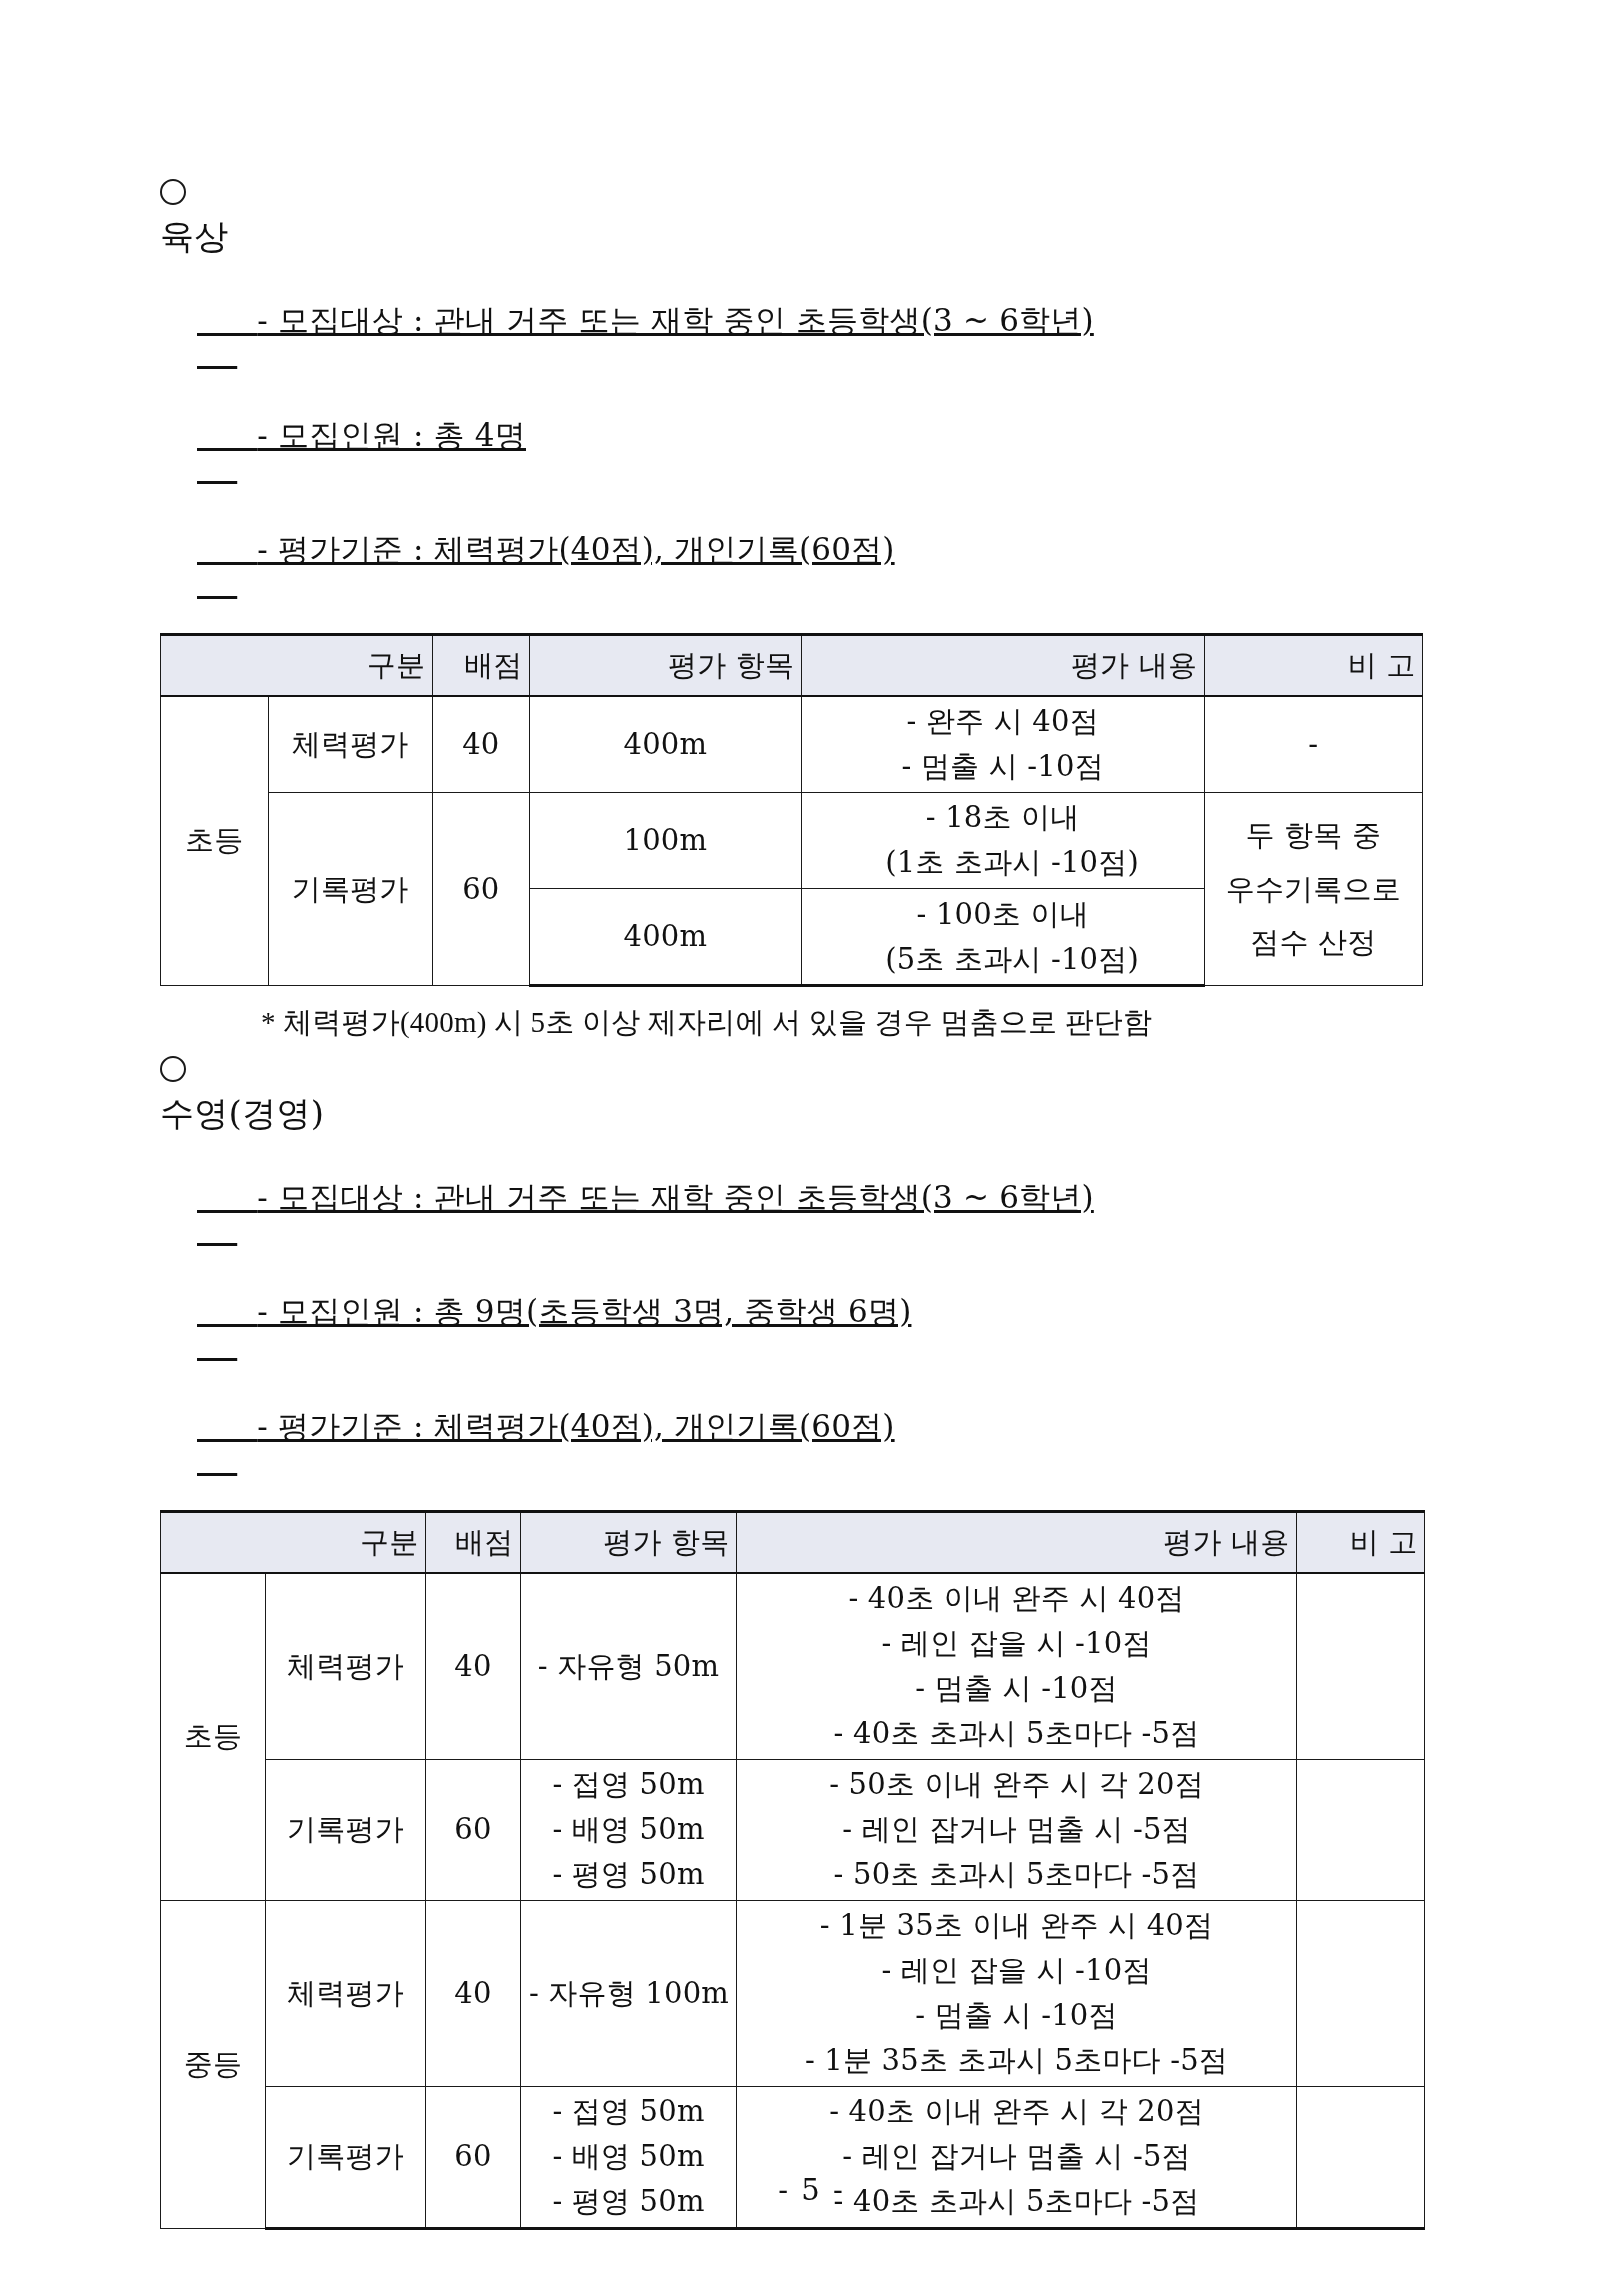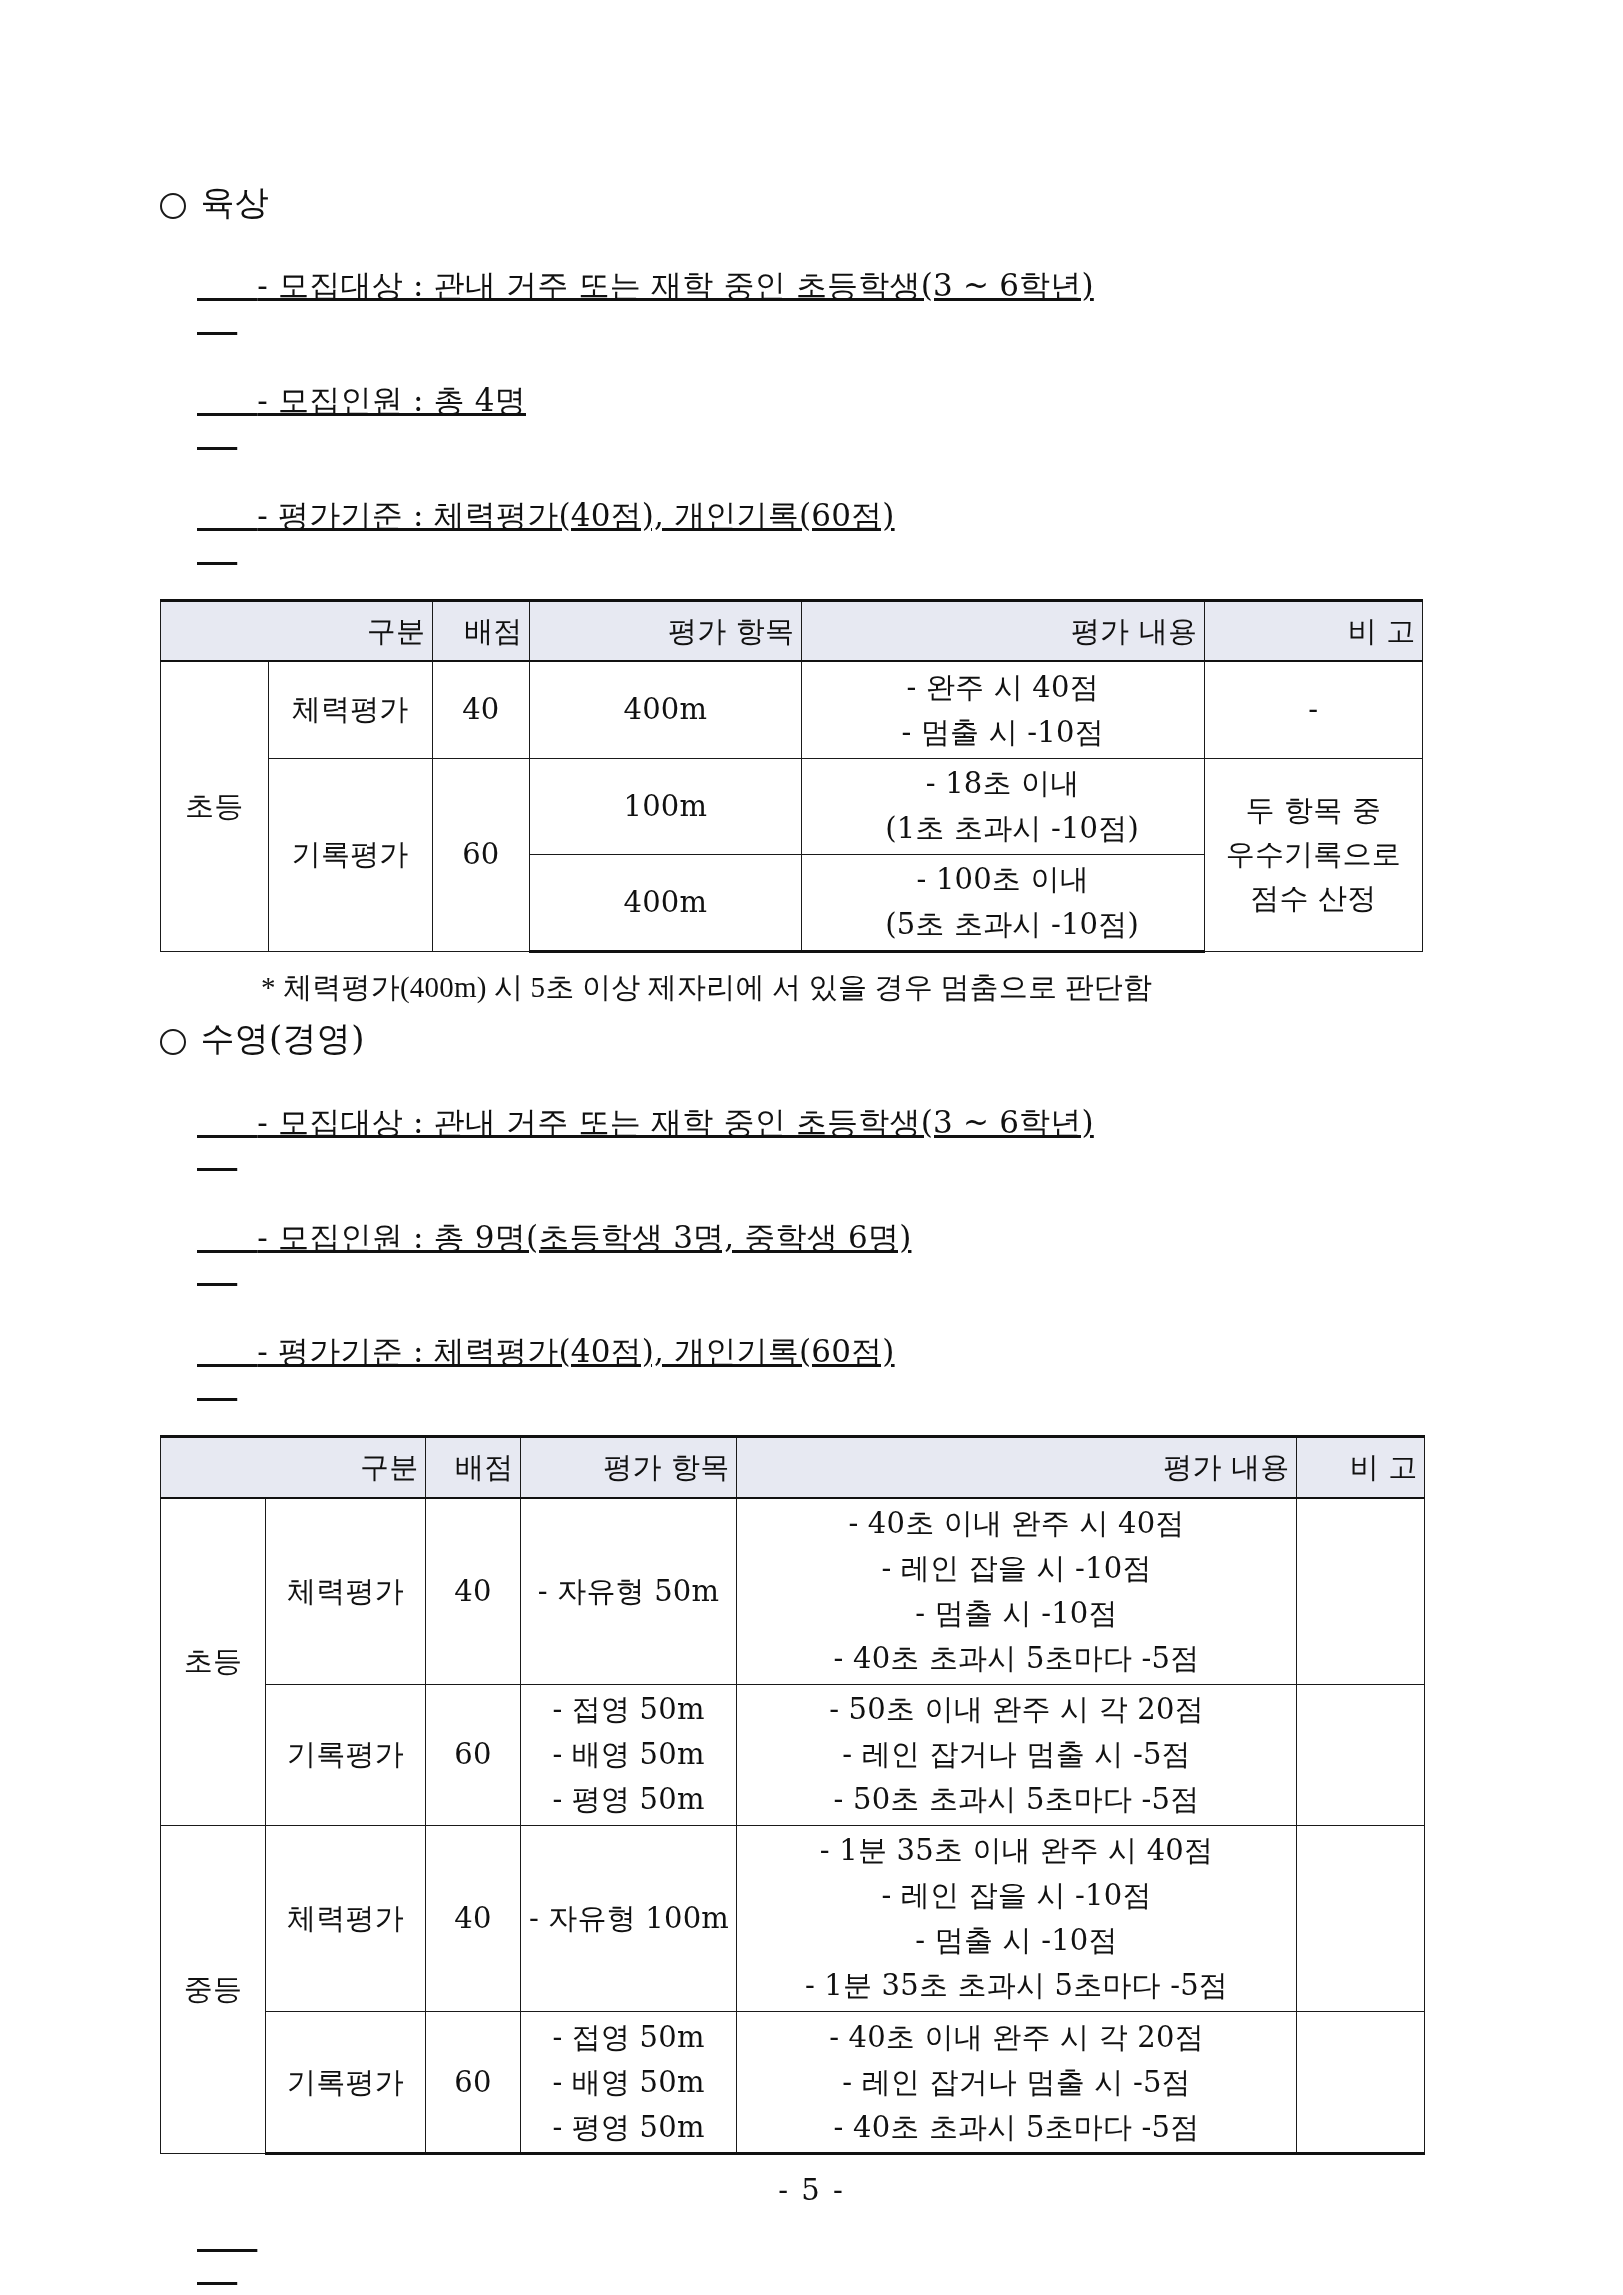--- a/index.html
+++ b/index.html
@@ -25,25 +25,26 @@
     position: absolute;
     left: 160px;
     top: 177px;
     width: 1303px;
   }
 
   
   .sec-head {
     font-size: 34px;
     line-height: 1.0;
-    margin: 8px 0 17px 0;
+    margin: 2px 0 17px 0;
     display: flex;
-    align-items: flex-end;
+    align-items: flex-start;
     gap: 14.4px;
     letter-spacing: 0.3px;
+    flex-direction: column;
   }
   .circ {
     display: inline-block;
     width: 26px;
     height: 26px;
     border: 2px solid #1a1a1a;
     border-radius: 50%;
     box-sizing: border-box;
     flex: 0 0 auto;
   }
@@ -102,21 +103,21 @@
   }
   table.doc-table tbody tr:last-child td {
     border-bottom: 3.3px solid #111111;
   }
   td.l {
     text-align: left;
     padding-left: 17px;
   }
   .cellline { display: block; white-space: pre; }
   .cellline + .cellline { margin-top: 7.9px; }
-  .cellline-tight + .cellline-tight { margin-top: 7px; }
+  .cellline-tight + .cellline-tight { margin-top: 16px; }
 
   .heavy-mid td { border-bottom: 2.6px solid #111111; }
 
   
   .gap-sm { height: 11.8px; }
   .gap-md { height: 22px; }
 
   .pagenum {
     position: absolute;
     left: 0;

